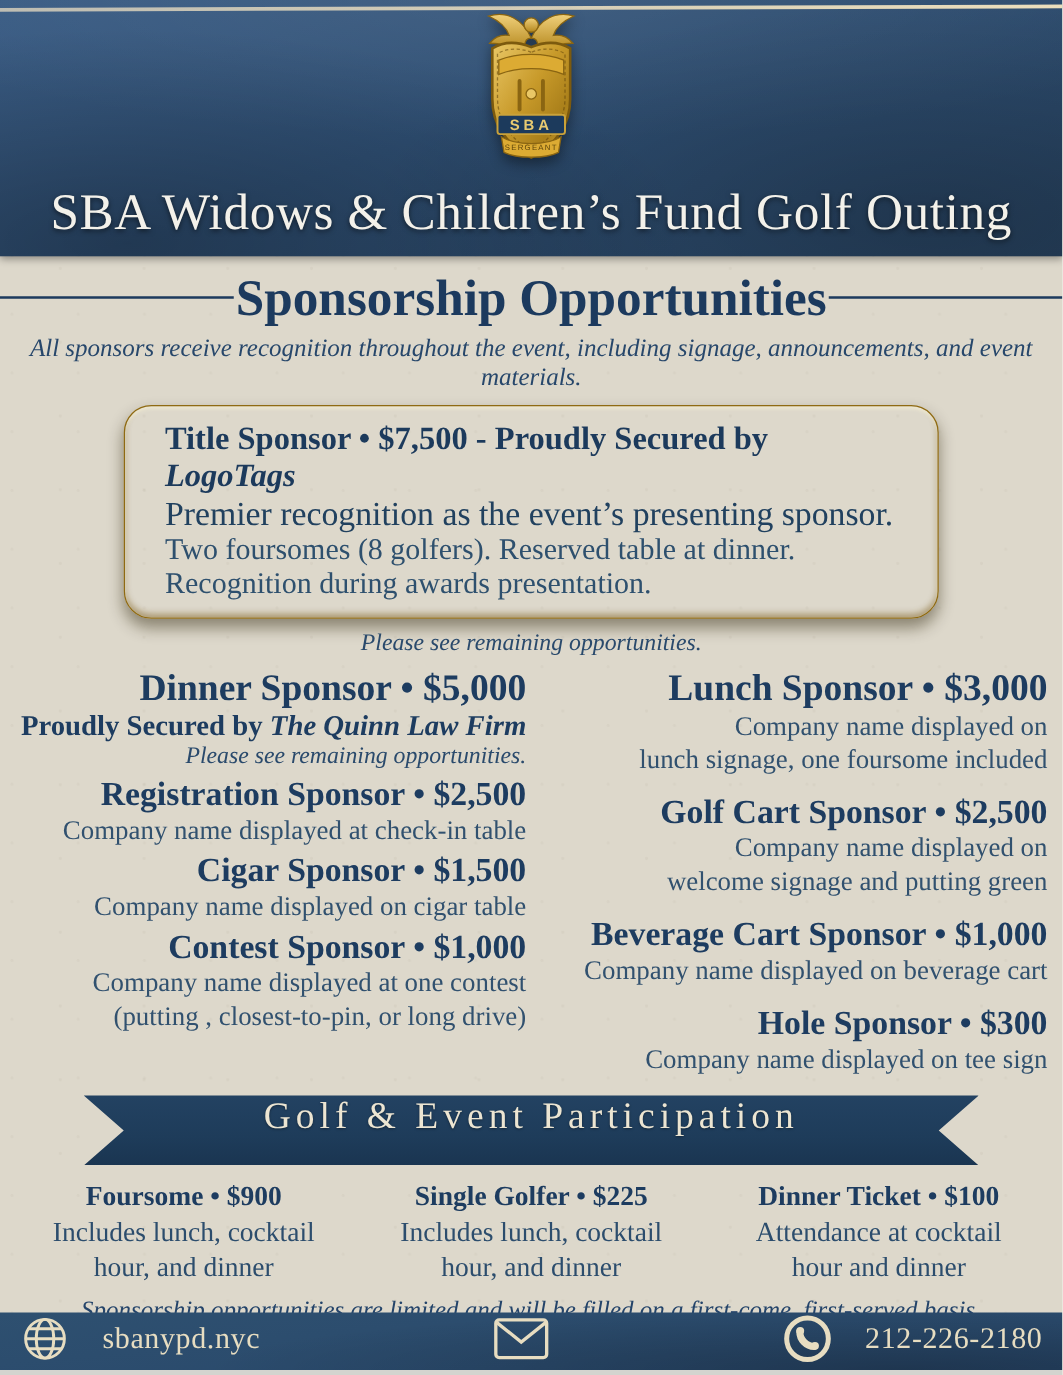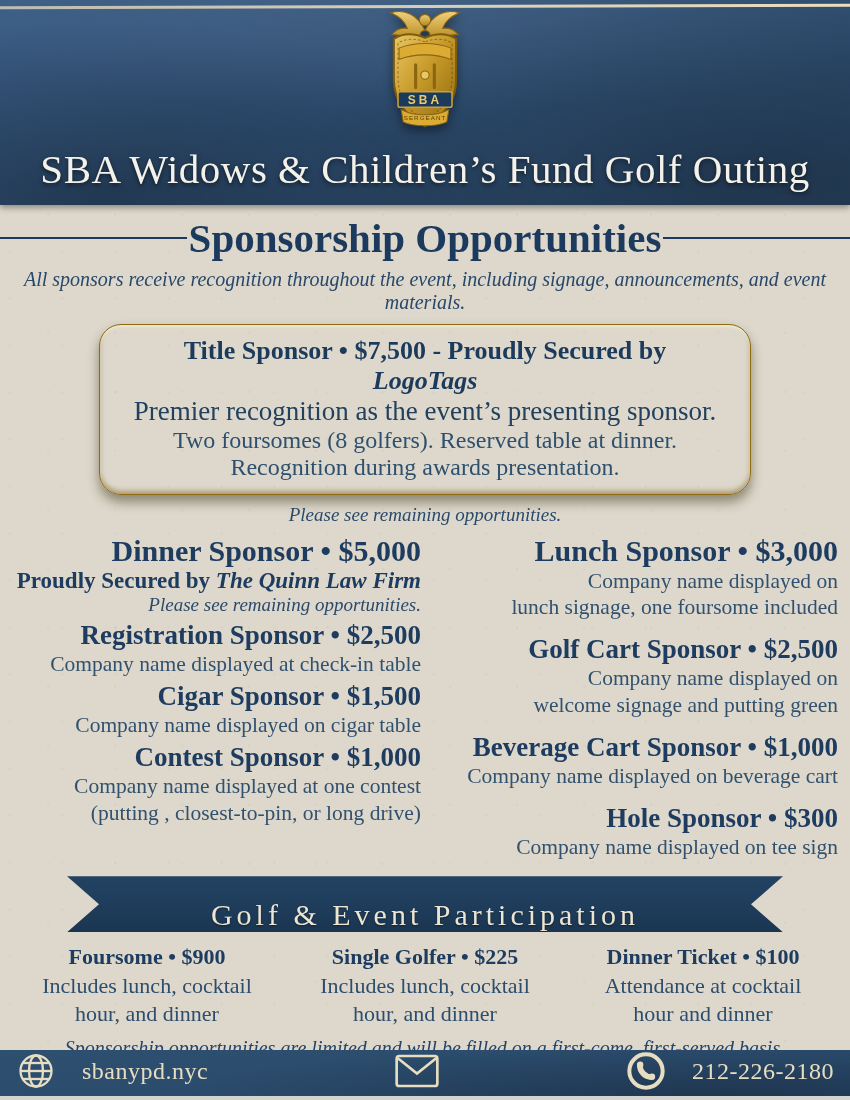--- a/index.html
+++ b/index.html
@@ -50,21 +50,20 @@
   }
 
   
   .gold-box {
     width:652px; margin:10px auto 0; padding:11px 32px 13px; border-radius:22px;
     background:
       radial-gradient(130% 160% at 78% 0%, rgba(255,245,200,.55), transparent 45%),
       linear-gradient(118deg,#c18d1c 0%,#dfาน 0%,#d9a42f 18%,#f0c85e 42%,#e2af38 60%,#c9931f 88%,#b98414 100%);
     border:1px solid #8f6a12;
     box-shadow: 0 7px 12px rgba(40,30,5,.45), inset 0 2px 3px rgba(255,250,220,.6), inset 0 -3px 5px rgba(110,75,5,.45);
-    text-align:center;
   }
   .gold-box .l1 { font-size:26px; font-weight:bold; color:#1c3a5c; }
   .gold-box .l1 .brand { font-style:italic; }
   .gold-box .l2 { font-size:27px; color:#21415f; margin-top:0; }
   .gold-box .l3, .gold-box .l4 { font-size:24px; color:#2e506e; margin-top:0; }
   .see-note { margin-top:9px; text-align:center; font-style:italic; font-size:19px; color:#2a4a6c; }
 
   
   .sponsors { display:grid; grid-template-columns:1fr 1fr; padding:8px 12px 0; column-gap:8px; }
   .col { display:flex; flex-direction:column; }
@@ -77,21 +76,21 @@
   .sponsor .s-note { font-size:19px; font-style:italic; color:#2a4a6c; }
   .gap-a { margin-top:4px; }
   .gap-b { margin-top:14px; }
 
   
   .ribbon-wrap { display:flex; justify-content:center; margin-top:16px; }
   .ribbon {
     width:716px; height:56px;
     background:linear-gradient(180deg,#234262 0%,#1e3c5a 60%,#1a3551 100%);
     clip-path:polygon(0 0,100% 0,calc(100% - 32px) 50%,100% 100%,0 100%,32px 50%);
-    display:flex; align-items:flex-end; justify-content:center;
+    display:flex; align-items:flex-start; justify-content:center;
   }
   .ribbon .txt { font-size:30px; letter-spacing:4px; color:#ece5d2; text-shadow:0 1px 2px rgba(0,0,0,.4); }
 
   
   .tickets { display:grid; grid-template-columns:1fr 1fr 1fr; padding:12px 8px 0; }
   .ticket { text-align:center; }
   .ticket .t-title { font-size:22px; font-weight:bold; color:#1d3c60; white-space:nowrap; }
   .ticket .t-desc { font-size:22px; color:#2c4d6d; line-height:1.25; margin-top:2px; }
   .limit-note { margin-top:10px; text-align:center; font-style:italic; font-size:20px; color:#24446a; }
 

